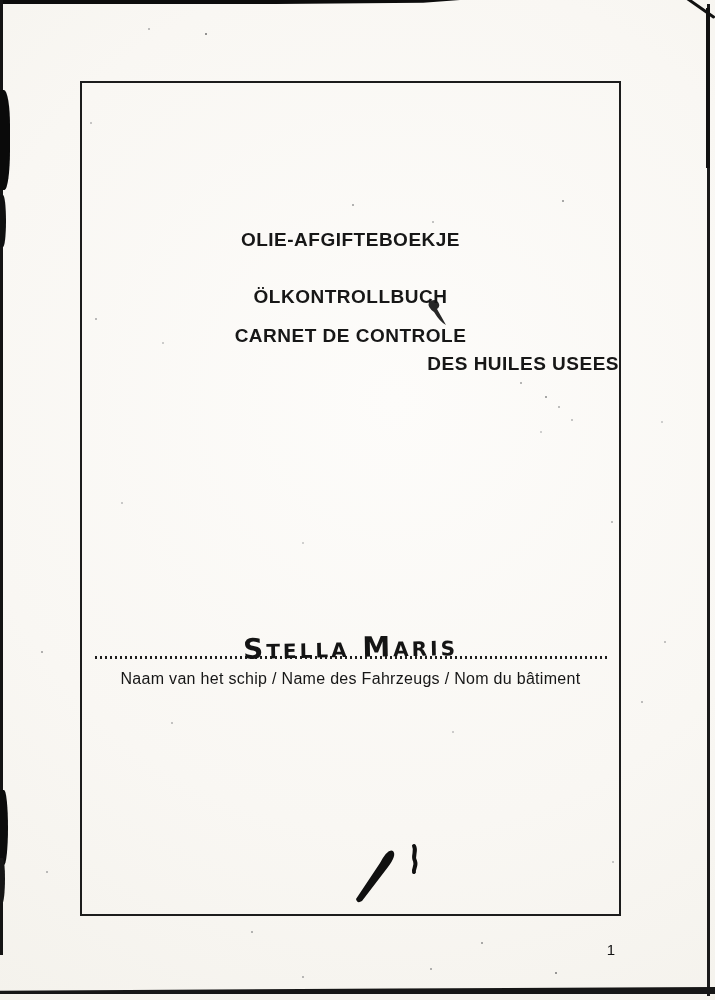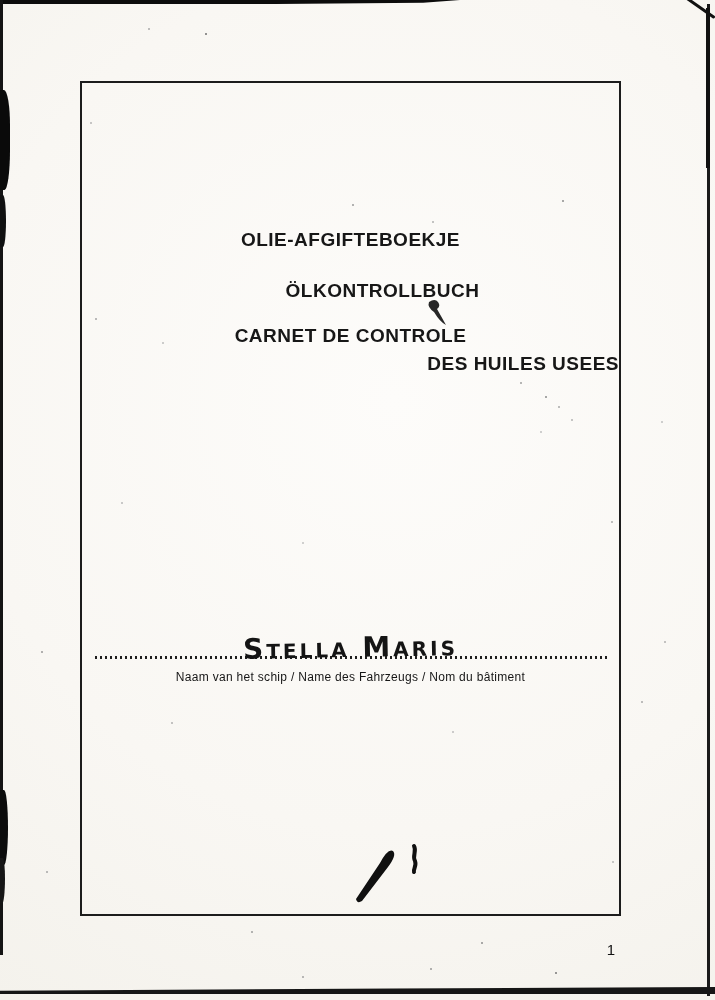--- a/index.html
+++ b/index.html
@@ -43,29 +43,29 @@
       641px 701px 0 0 #a8a8a8, 251px 931px 0 0 #9d9d9d, 481px 942px 0 0 #8f8f8f,
       302px 976px 0 0 #a2a2a2, 612px 861px 0 0 #b6b6b6, 661px 421px 0 0 #bfbfbf,
       664px 641px 0 0 #b0b0b0, 41px 651px 0 0 #989898, 46px 871px 0 0 #a6a6a6,
       555px 972px 0 0 #777, 430px 968px 0 0 #999;}
   
   .frame{position:absolute;left:80px;top:81px;width:537px;height:831px;
     border:2px solid #1c1c1c;}
   
   .title-line{position:absolute;left:82px;width:537px;text-align:center;
     font-weight:700;font-size:19px;letter-spacing:.5px;color:#171717;}
-  .t1{top:229px;} .t2{top:280px;padding-left:32px;} .t3{top:325px;} .t4{top:353px;text-align:right;}
+  .t1{top:229px;} .t2{top:286px;} .t3{top:325px;} .t4{top:353px;text-align:right;}
   
   .dotted-line{position:absolute;left:95px;top:656px;width:512px;height:3px;
     background-image:repeating-linear-gradient(90deg,#1e1e1e 0 2px,transparent 2px 5px);}
   .ship-name{position:absolute;left:82px;top:631px;width:537px;text-align:center;
     font-family:"DejaVu Sans", sans-serif;font-variant:small-caps;font-weight:700;
     font-size:28px;letter-spacing:3px;color:#141414;transform:rotate(-1deg);}
   .ship-caption{position:absolute;left:82px;top:670px;width:537px;text-align:center;
-    font-size:12px;letter-spacing:.3px;color:#161616;}
+    font-size:16px;letter-spacing:.3px;color:#161616;}
   
   .ink-smudge{position:absolute;left:425px;top:298px;}
   .pen-marks{position:absolute;left:340px;top:833px;}
   
   .page-number{position:absolute;left:596px;top:941px;width:30px;text-align:center;
     font-size:15px;color:#111;}
 </style>
 </head>
 <body>
 

